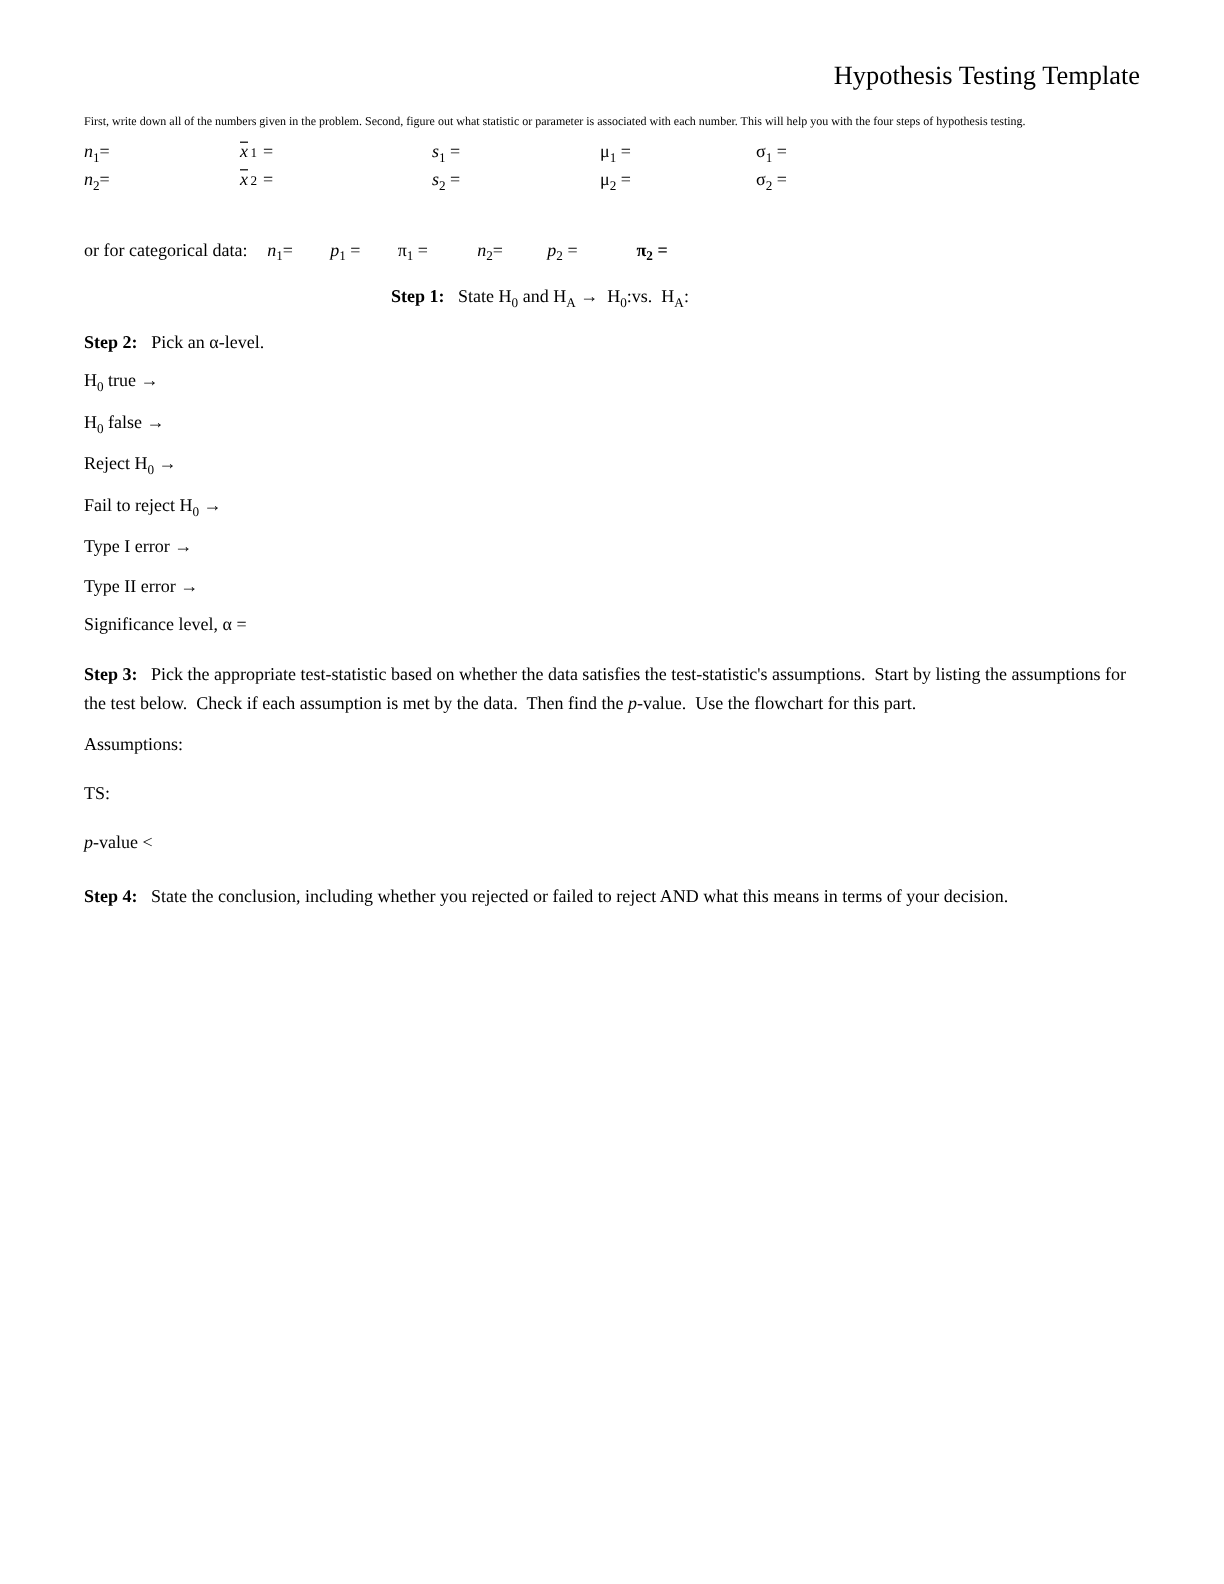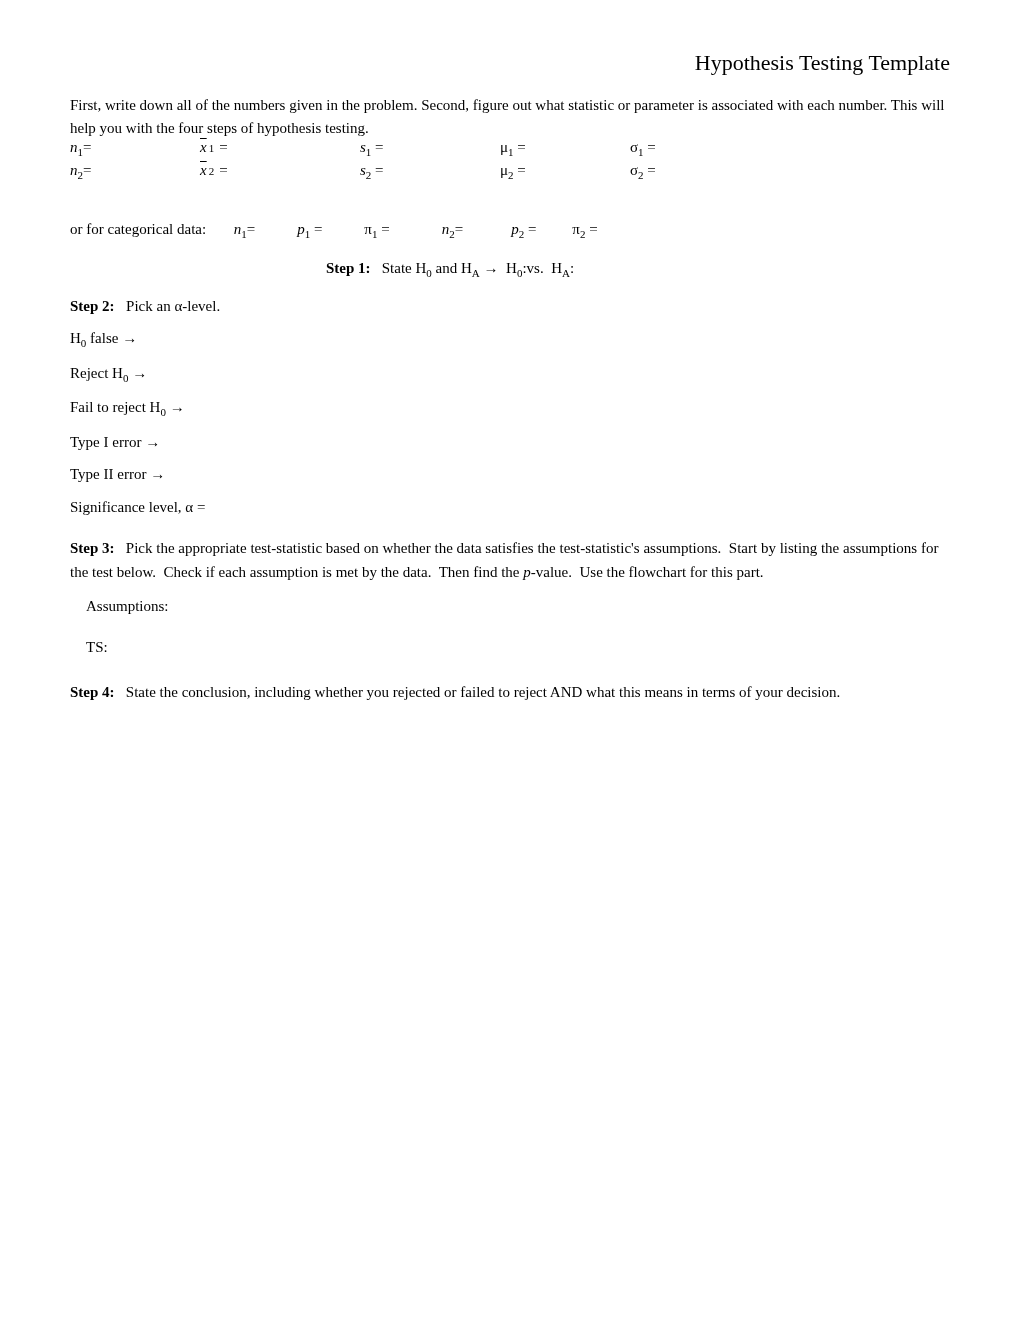--- a/index.html
+++ b/index.html
@@ -19,22 +19,23 @@
     }
 
     h1 {
       text-align: right;
       font-size: 22px;
       font-weight: normal;
       margin-bottom: 18px;
     }
 
     .intro-text {
-      font-size: 15px;
+      font-size: 10px;
       line-height: 1.5;
+      margin-bottom: 10px;
     }
 
     .variables-grid {
       display: grid;
       grid-template-columns: 130px 160px 140px 130px 130px;
       row-gap: 4px;
       margin-bottom: 16px;
       font-size: 15px;
     }
 
@@ -42,21 +43,21 @@
       display: flex;
       align-items: baseline;
       gap: 2px;
     }
 
     .categorical-row {
       font-size: 15px;
       margin-bottom: 20px;
       display: flex;
       align-items: baseline;
-      gap: 12px;
+      gap: 1px;
       flex-wrap: wrap;
     }
 
     sub {
       font-size: 11px;
     }
 
     .overline {
       text-decoration: overline;
     }
@@ -106,21 +107,20 @@
     .step4-text {
       font-size: 15px;
       line-height: 1.6;
       margin-bottom: 14px;
       font-family: Liberation Serif, serif;
     }
 
     .label-item {
       font-size: 15px;
       margin-bottom: 24px;
-      margin-left: 16px;
     }
   </style>
 </head>
 <body>
 
 <h1>Hypothesis Testing Template</h1>
 
 <p class="intro-text">First, write down all of the numbers given in the problem.  Second, figure out what statistic or parameter is associated with each number.  This will help you with the four steps of hypothesis testing.</p>
 
 <div class="variables-grid">
@@ -162,21 +162,21 @@
   </div>
 </div>
 
 <div class="categorical-row">
   <span>or for categorical data:</span>
   <span style="margin-left: 8px;">&nbsp;&nbsp;<i>n</i><sub>1</sub>=</span>
   <span style="margin-left: 30px;"><i>p</i><sub>1</sub> =</span>
   <span style="margin-left: 30px;">π<sub>1</sub> =</span>
   <span style="margin-left: 40px;"><i>n</i><sub>2</sub>=</span>
   <span style="margin-left: 36px; margin-top: 24px;"><i>p</i><sub>2</sub> =</span>
-  <span style="margin-left: 24px;">π<sub>2</sub> =</span>
+  <span style="margin-left: 48px; font-weight: bold;">π<sub>2</sub> =</span>
 </div>
 
 <div class="step-section">
   <div class="step1-row">
     <div class="step1-left">
       <span class="step-label">Step 1:</span>
       <span>&nbsp; State H<sub>0</sub> and H<sub>A</sub> →&nbsp; H<sub>0</sub>:</span>
     </div>
     <div class="step1-right">
       <span>vs.&nbsp; H<sub>A</sub>:</span>
@@ -184,20 +184,23 @@
   </div>
 </div>
 
 <div class="step-section" style="margin-bottom: 12px;">
   <span class="step-label">Step 2:</span>
   <span class="step-inline">&nbsp; Pick an α-level.</span>
 </div>
 
 <div class="step-section">
   <div class="bullet-item">
+    H<sub>0</sub> true →
+  </div>
+  <div class="bullet-item">
     H<sub>0</sub> false →
   </div>
   <div class="bullet-item">
     Reject H<sub>0</sub> →
   </div>
   <div class="bullet-item">
     Fail to reject H<sub>0</sub> →
   </div>
   <div class="bullet-item">
     Type I error →
@@ -217,20 +220,23 @@
   </p>
 
   <div class="label-item">
     <span>Assumptions:</span>
   </div>
 
   <div class="label-item">
     <span>TS:</span>
   </div>
 
+  <div class="label-item">
+    <span><i>p</i>-value &lt;</span>
+  </div>
 </div>
 
 <div class="step-section" style="margin-top: 10px;">
   <p class="step4-text">
     <span class="step-label">Step 4:</span>
     <span>&nbsp; State the conclusion, including whether you rejected or failed to reject AND what this means in terms of your decision.</span>
   </p>
 </div>
 
 </body></html>

